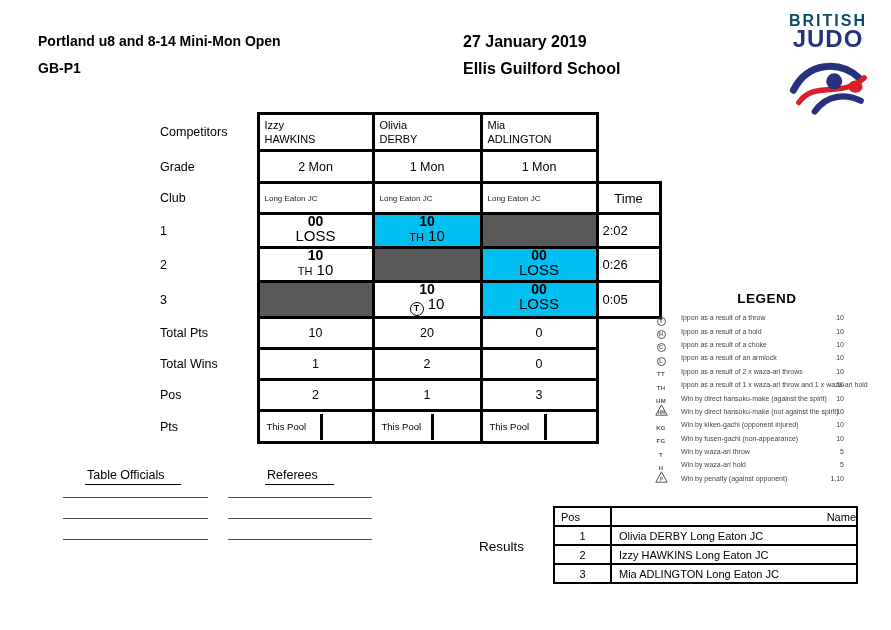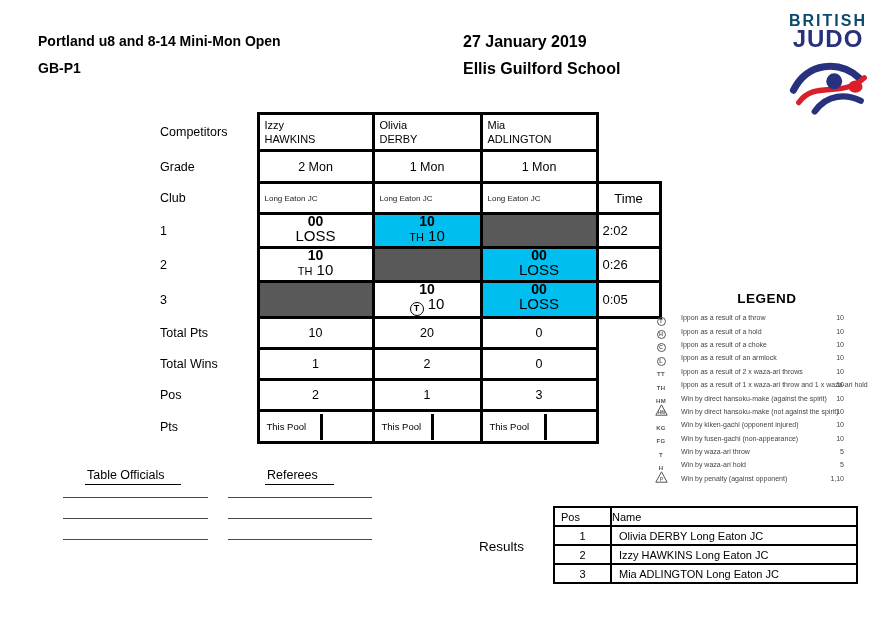--- a/index.html
+++ b/index.html
@@ -50,21 +50,21 @@
   .lg-val { position:absolute; right:42px; font-size:7px; color:#444; }
   .lg-tri { display:inline-block; }
   
   .sig-label { position:absolute; font-size:12.5px; border-bottom:1px solid #000; padding:0 16px 2px 2px; }
   .sig-line { position:absolute; border-bottom:1.5px solid #4a4a4a; height:0; }
   
   .results-label { position:absolute; left:479px; top:539px; font-size:13.5px; }
   table.results { position:absolute; left:553px; top:506px; border-collapse:collapse; table-layout:fixed; }
   table.results td { border:2px solid #000; font-size:11px; height:19px; }
   table.results td.poshead { text-align:left; padding-left:6px; }
-  table.results td.namehead { text-align:left;border-radius:9px; }
+  table.results td.namehead { text-align:right;border-radius:9px; }
   table.results td.posval { text-align:center; }
   table.results td.nameval { text-align:left; padding-left:7px; }
 </style>
 </head>
 <body>
 
 <div class="page">
 
   <div class="title-block">
     <div>Portland u8 and 8-14 Mini-Mon Open</div>

